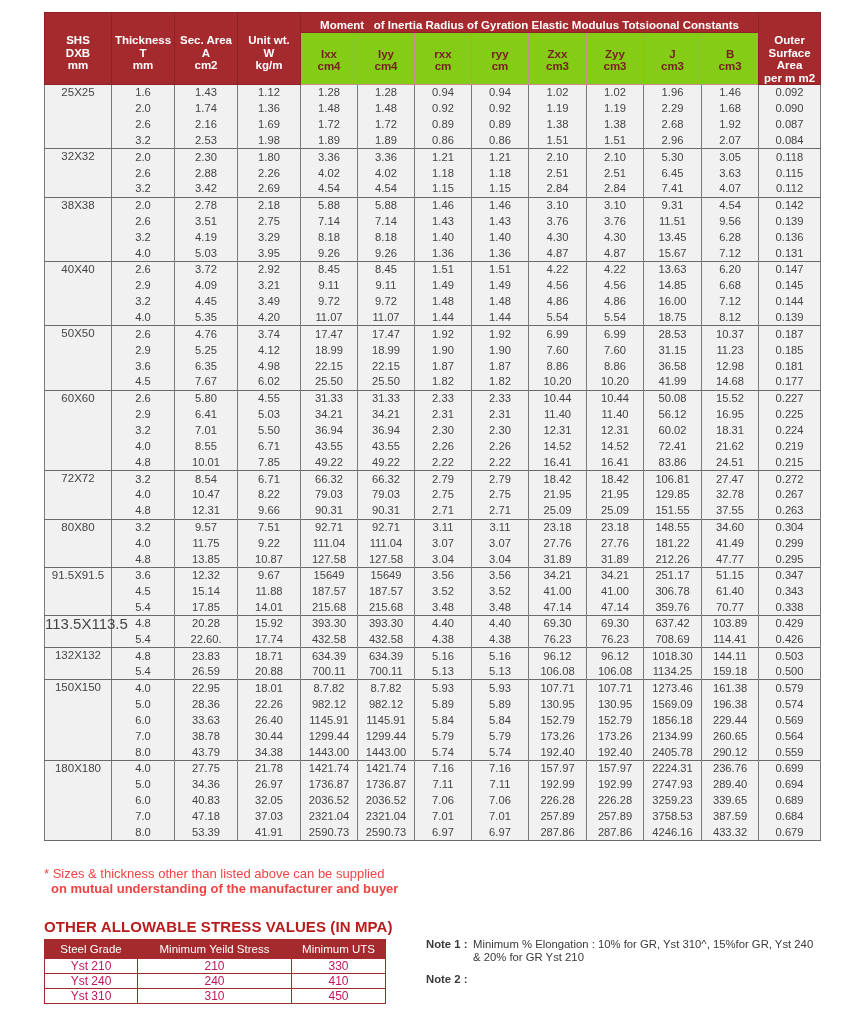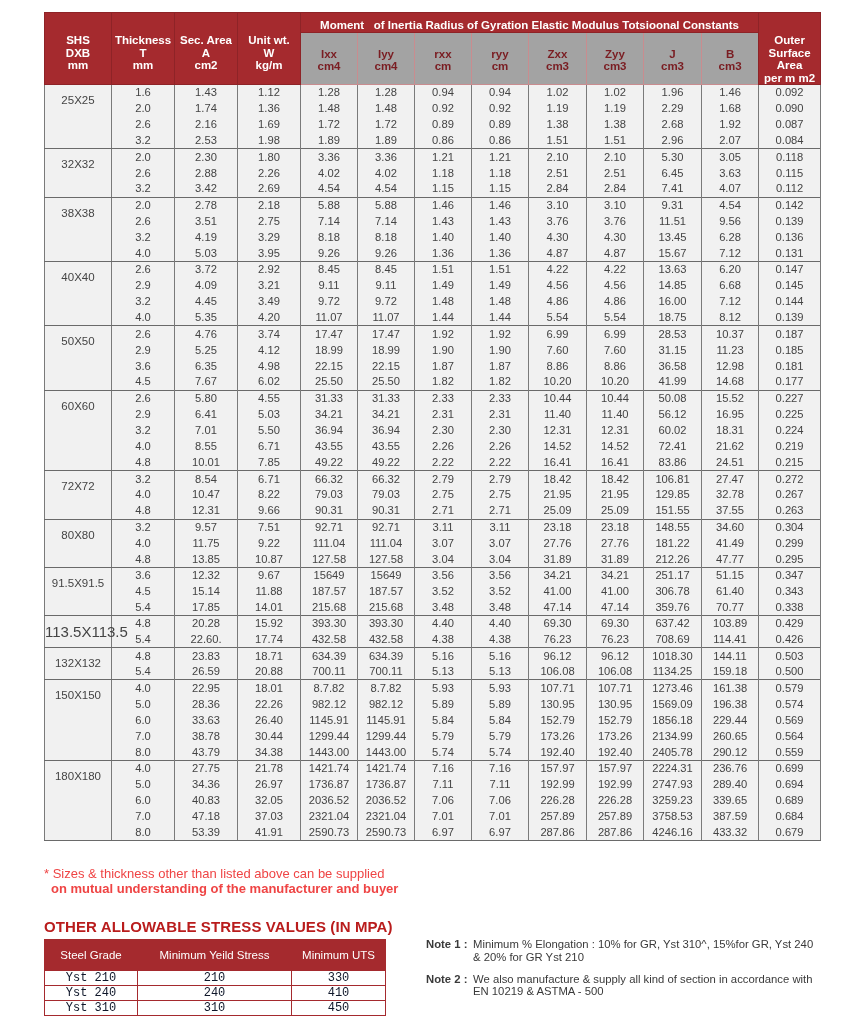--- a/index.html
+++ b/index.html
@@ -11,57 +11,57 @@
     border-collapse: collapse; table-layout: fixed;
     font-size: 11.2px;
   }
   .main-table th, .main-table td { border: 1px solid #7a7a7a; }
   .main-table thead th {
     background: #a52a2e; color: #ffffff; font-weight: bold;
     font-size: 11.5px; line-height: 12.5px; text-align: center; vertical-align: top;
     padding-top: 21px; border-color: #8e2327;
   }
   .main-table thead th.sub {
-    background: #a3a3a3; color: #7a1d22; font-weight: bold; padding-top: 3px;
+    background: #84cc16; color: #7a1d22; font-weight: bold; padding-top: 3px;
     vertical-align: middle; border-color: #c98c8f;
   }
   .main-table thead th.group { height: 20px; padding-top: 5px; vertical-align: middle; }
   .main-table thead th.group span { white-space: pre; }
   .main-table tbody td {
     background: #f1f1f1; text-align: center; height: 16.1px; line-height: 15px;
     padding: 0; border-top: none; border-bottom: none; color: #444;
   }
   .main-table tbody tr.grp-start td { border-top: 1px solid #6a6a6a; }
   .main-table tbody td.size {
-    vertical-align: top; padding-top: 8px; font-size: 11.5px; border-top: 1px solid #6a6a6a;
+    vertical-align: top; padding-top: 0; font-size: 11.5px; border-top: 1px solid #6a6a6a;
     border-bottom: 1px solid #6a6a6a;
   }
   .main-table tbody td.size.small { font-size: 15px; }
   .main-table tbody tr:last-child td { border-bottom: 1px solid #6a6a6a; }
 
   .footnote {
     position: absolute; left: 44px; top: 866px; font-size: 13px; line-height: 15px; color: #ef4444;
   }
   .footnote .l2 { padding-left: 7px; display: block; font-weight: bold; }
 
   .stress-title {
     position: absolute; left: 44px; top: 918px; font-size: 15px; font-weight: bold;
     color: #b91c1c; letter-spacing: 0.1px;
   }
   .stress-table {
     position: absolute; left: 44px; top: 939px; width: 341px;
     border-collapse: collapse; table-layout: fixed; font-size: 12px;
   }
   .stress-table th {
-    background: #a52a2e; color: #ffffff; font-weight: normal; height: 31px;
+    background: #a52a2e; color: #ffffff; font-weight: normal; height: 19px;
     border: 1px solid #a52a2e; font-size: 11.5px;
   }
   .stress-table td {
     text-align: center; height: 15px; line-height: 14px; border: 1px solid #a52a2e;
-    color: #0f172a; font-size: 12px; background: #fff; font-family: Liberation Mono, monospace;
+    color: #be185d; font-size: 12px; background: #fff;
   }
 
   .notes { position: absolute; left: 426px; top: 938px; font-size: 11.3px; line-height: 12.8px; color: #3a3a3a; }
   .note { display: flex; margin-bottom: 9px; }
   .note .lbl { font-weight: bold; width: 47px; flex: none; }
   .note .txt { width: 350px; }
 </style>
 </head>
 <body>
 
@@ -858,15 +858,14 @@
     </tbody>
 </table>
 
 <div class="notes">
   <div class="note">
     <span class="lbl">Note 1 :</span>
     <span class="txt">Minimum % Elongation : 10% for GR, Yst 310^, 15%for GR, Yst 240 &amp; 20% for GR Yst 210</span>
   </div>
   <div class="note">
     <span class="lbl">Note 2 :</span>
-    <span class="txt">We also manufacture &amp; supply all kind of section in accordance with EN 10219 &amp; ASTMA - 500</span>
   </div>
 </div>
 
 </body></html>

